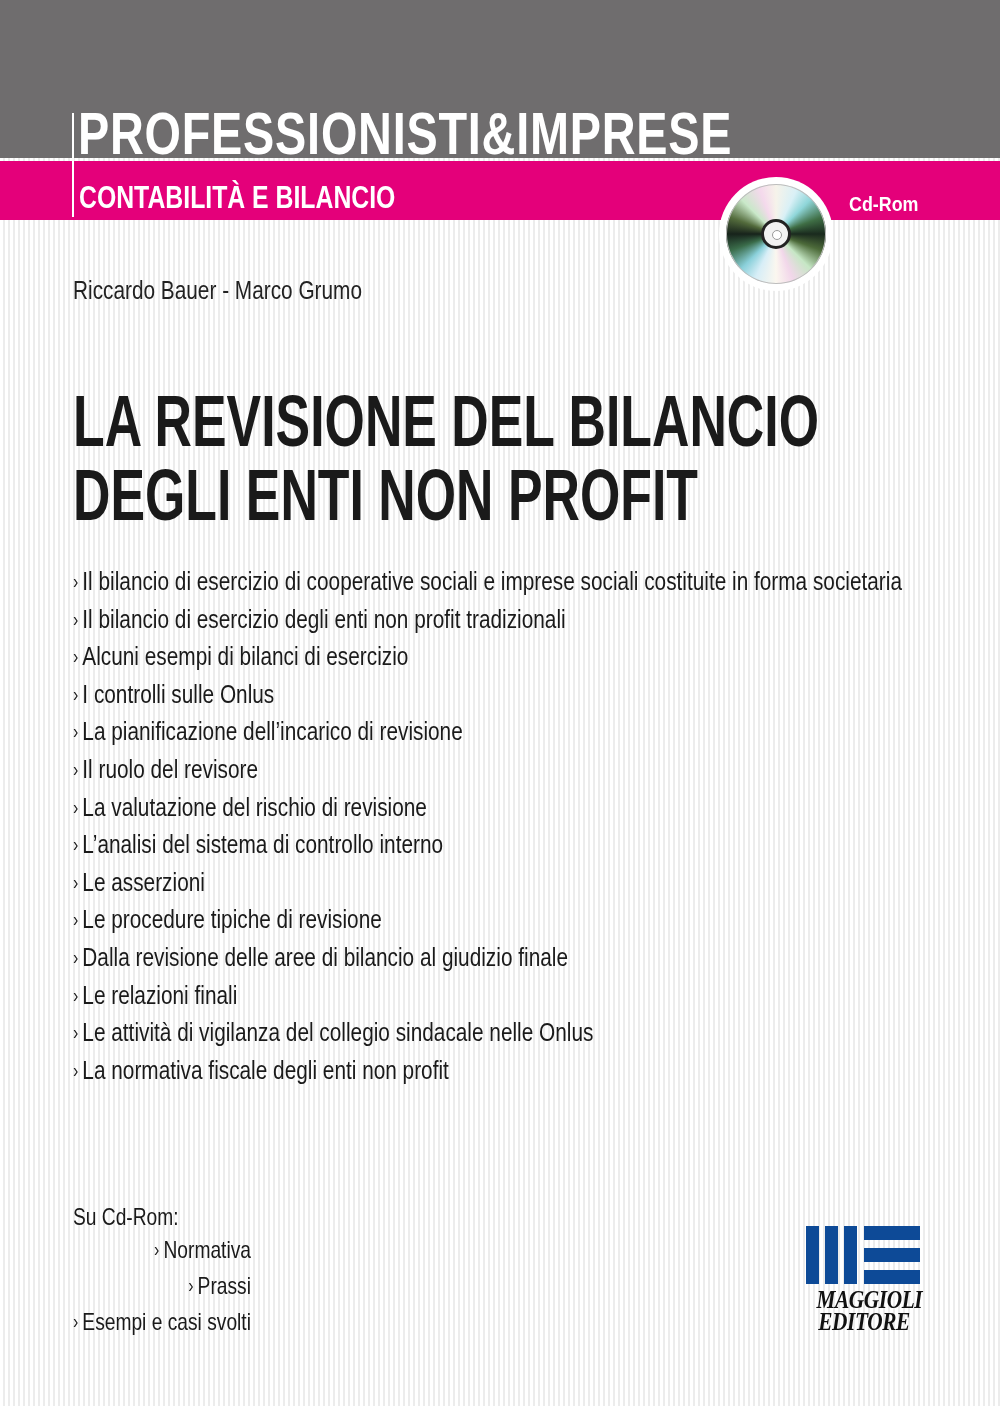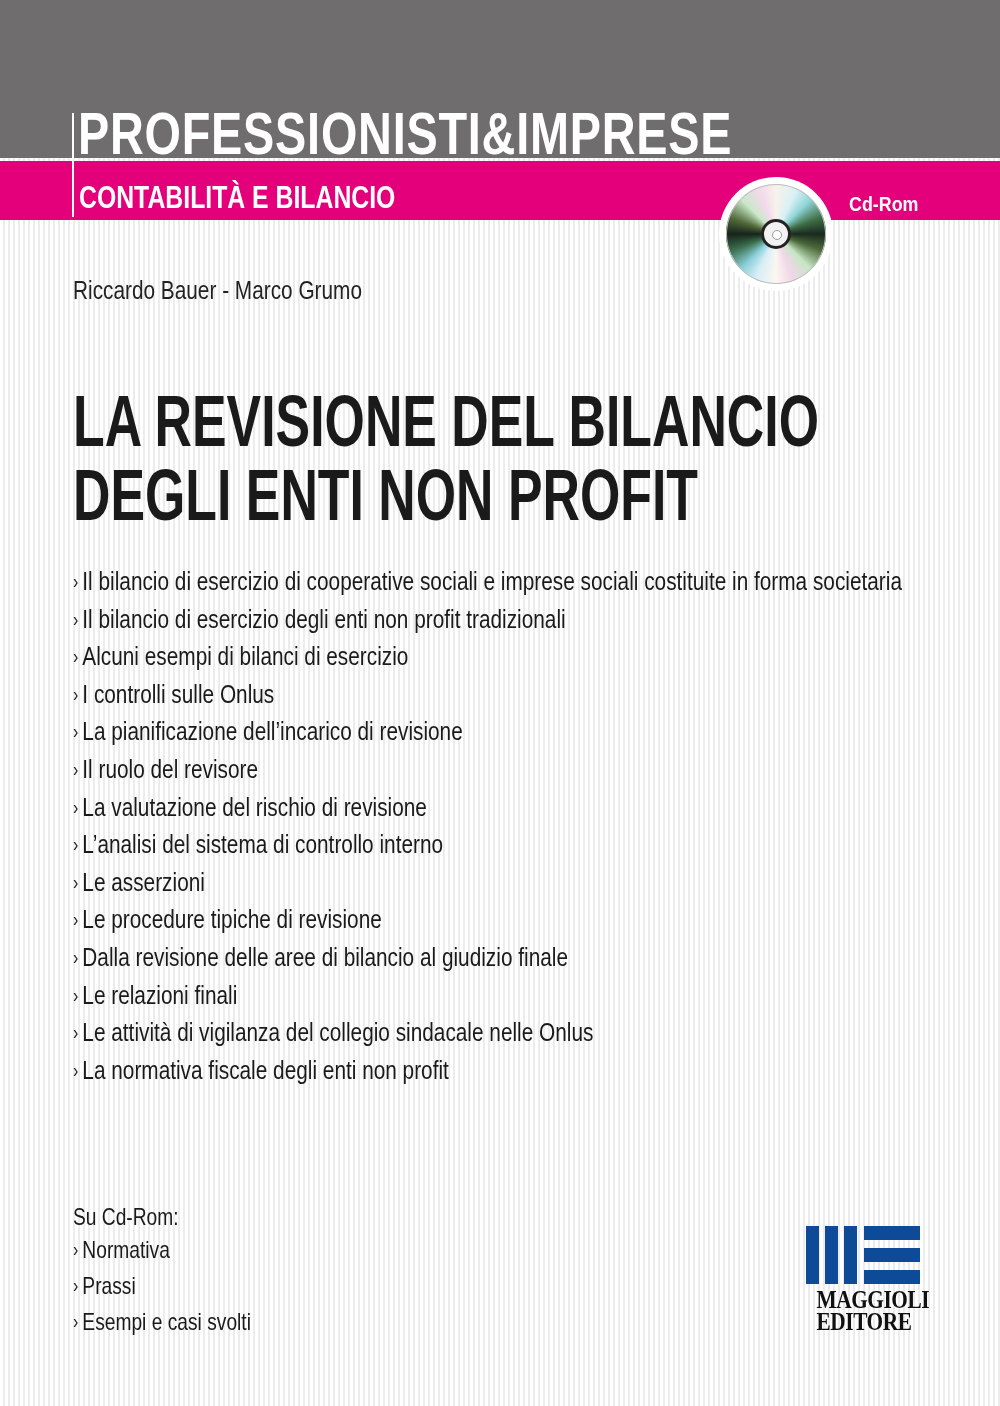--- a/index.html
+++ b/index.html
@@ -78,23 +78,23 @@
   .toc li, .cd-list li {
     font-size: 26px; line-height: 37.6px; height: 37.6px; color: #1a1a1a;
     transform: scaleX(0.8); transform-origin: left top; white-space: nowrap;
   }
   .bullet { font-size: 20px; margin-right: 5px; position: relative; top: -2px; }
   .cd-heading {
     position: absolute; left: 73px; top: 1203px;
     font-size: 24px; line-height: 28px; color: #1a1a1a;
     transform: scaleX(0.8); transform-origin: left top; white-space: nowrap;
   }
-  .cd-list { position: absolute; left: 73px; top: 1232px; margin: 0; padding: 0; list-style: none; }
+  .cd-list { position: absolute; left: 73px; top: 1232px; margin: 0; padding: 0; list-style: none; text-align: right; }
   .cd-list li { font-size: 24px; line-height: 36px; height: 36px; }
-  .logo { position: absolute; left: 806px; top: 1226px; width: 116px; }
+  .logo { position: absolute; left: 806px; top: 1226px; width: 116px; font-style: italic; }
   .logo-mark { position: relative; width: 114px; height: 58px; }
   .logo-bar { position: absolute; top: 0; width: 13px; height: 58px; background: #0d4a97; }
   .logo-hbar { position: absolute; left: 58px; width: 56px; height: 14px; background: #0d4a97; }
   .logo-text {
     font-family: "Liberation Serif", serif; font-weight: bold; color: #111;
     font-size: 26px; line-height: 22px; text-align: center; width: 116px;
     transform: scaleX(0.82); transform-origin: center top; margin-top: 5px; letter-spacing: -0.5px;
   }
 </style>
 </head>

